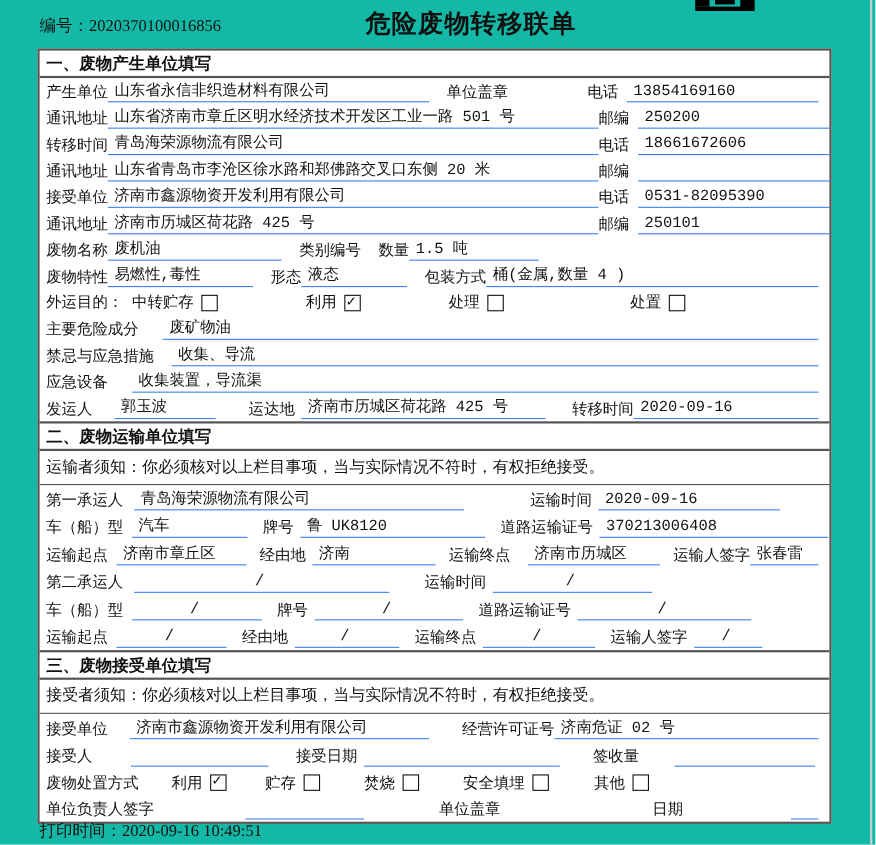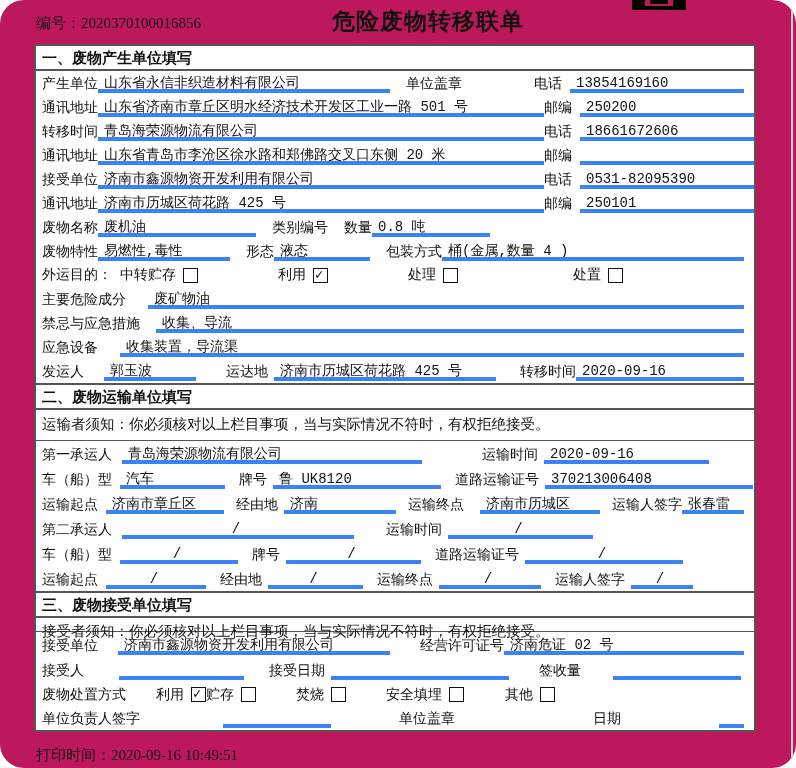--- a/index.html
+++ b/index.html
@@ -1,43 +1,43 @@
 <!DOCTYPE html>
 <html><head>
 <meta charset="utf-8">
 <style>
   html,body{margin:0;padding:0;background:#fff;}
   body{
     width:796px;height:768px;
     font-family:"Liberation Serif","DejaVu Serif",serif;
     color:#111;font-size:14px;
   }
-  .page{position:relative;width:796px;height:768px;overflow:hidden;background:#be185d;border-radius:24px;}
+  .page{position:relative;width:796px;height:768px;overflow:hidden;background:#14b8a6;}
   .edge{position:absolute;left:791px;top:0;width:2px;height:768px;background:#cfcfcf;}
   
   .no-line{position:absolute;left:36px;top:14px;font-size:15px;white-space:nowrap;}
   .doc-title{position:absolute;left:332px;top:6px;font-size:23px;font-weight:bold;letter-spacing:1px;white-space:nowrap;}
   .qr{position:absolute;left:632px;top:0;width:56px;height:10px;}
   .qr div{position:absolute;background:#000;}
   .q1{left:0;top:0;width:13px;height:6px;}
   .q2{left:18px;top:0;width:18px;height:4px;}
   .q3{left:41px;top:0;width:13px;height:8px;}
   .q4{left:0;top:6px;width:54px;height:4px;}
   
   .tbl{position:absolute;left:34px;top:44px;width:722px;border:2px solid #555;box-sizing:border-box;background:#fff;}
   .sec{border-top:2px solid #555;font-family:Liberation Mono, monospace;}
   .sec:first-child{border-top:none;}
   .sec-h{height:25px;box-sizing:border-box;padding:3px 6px 0;border-bottom:2px solid #555;font-weight:bold;font-size:15px;}
   .notice{box-sizing:border-box;border-bottom:1.5px solid #555;font-size:14.5px;padding:5px 6px 0;height:31px;}
-  .notice.n3{height:14px;padding-top:4px;}
+  .notice.n3{height:31px;padding-top:4px;}
   .row{display:flex;align-items:flex-end;height:24px;box-sizing:border-box;padding:0 10px 2px 6px;}
   .s23 .row{height:25px;}
   .row.last{height:23px;gap:43px;}
   .lbl{white-space:nowrap;flex:0 0 auto;}
-  .ul{border-bottom:4px solid #3b82f6;height:19px;line-height:19px;box-sizing:border-box;
+  .ul{border-bottom:1px solid #3b82f6;height:19px;line-height:19px;box-sizing:border-box;
       padding:0 4px 0 6px;white-space:nowrap;overflow:hidden;flex:0 0 auto;}
   .ul.fill{flex:1 1 auto;}
   .ul.slash{text-align:center;padding-left:0;}
   .rgrp{margin-left:auto;display:flex;align-items:flex-end;width:210px;flex:0 0 auto;}
   .rgrp .lbl{padding-right:8px;}
   
   .cbrow{align-items:center;padding-bottom:0;}
   .cbi{display:flex;align-items:center;flex:0 0 auto;}
   .cb{width:13px;height:13px;border:1.5px solid #111;box-sizing:content-box;display:inline-block;
       margin-left:7px;position:relative;background:#fff;flex:0 0 auto;}
@@ -119,21 +119,21 @@
           <span class="lbl">邮编</span>
           <span class="ul fill">250101</span>
         </span>
       </div>
 
       <div class="row">
         <span class="lbl">废物名称</span>
         <span class="ul" style="width:158px">废机油</span>
         <span class="lbl" style="margin-left:16px">类别编号</span>
         <span class="lbl" style="margin-left:16px">数量</span>
-        <span class="ul" style="width:118px">0.8 吨</span>
+        <span class="ul" style="width:118px">1.5 吨</span>
       </div>
 
       <div class="row">
         <span class="lbl">废物特性</span>
         <span class="ul" style="width:132px">易燃性,毒性</span>
         <span class="lbl" style="margin-left:16px">形态</span>
         <span class="ul" style="width:96px">液态</span>
         <span class="lbl" style="margin-left:16px">包装方式</span>
         <span class="ul fill">桶(金属,数量  4 )</span>
       </div>
@@ -261,21 +261,21 @@
         <span class="lbl" style="margin-left:30px">签收量</span>
         <span class="ul" style="width:128px;margin-left:32px"></span>
       </div>
 
       <div class="row cbrow">
         <span class="lbl">废物处置方式</span>
         <span class="cbi" style="margin-left:30px">
           <span class="lbl">利用</span>
           <span class="cb checked"></span>
         </span>
-        <span class="cbi" style="">
+        <span class="cbi" style="margin-left:35px">
           <span class="lbl">贮存</span>
           <span class="cb"></span>
         </span>
         <span class="cbi" style="margin-left:40px">
           <span class="lbl">焚烧</span>
           <span class="cb"></span>
         </span>
         <span class="cbi" style="margin-left:40px">
           <span class="lbl">安全填埋</span>
           <span class="cb"></span>

